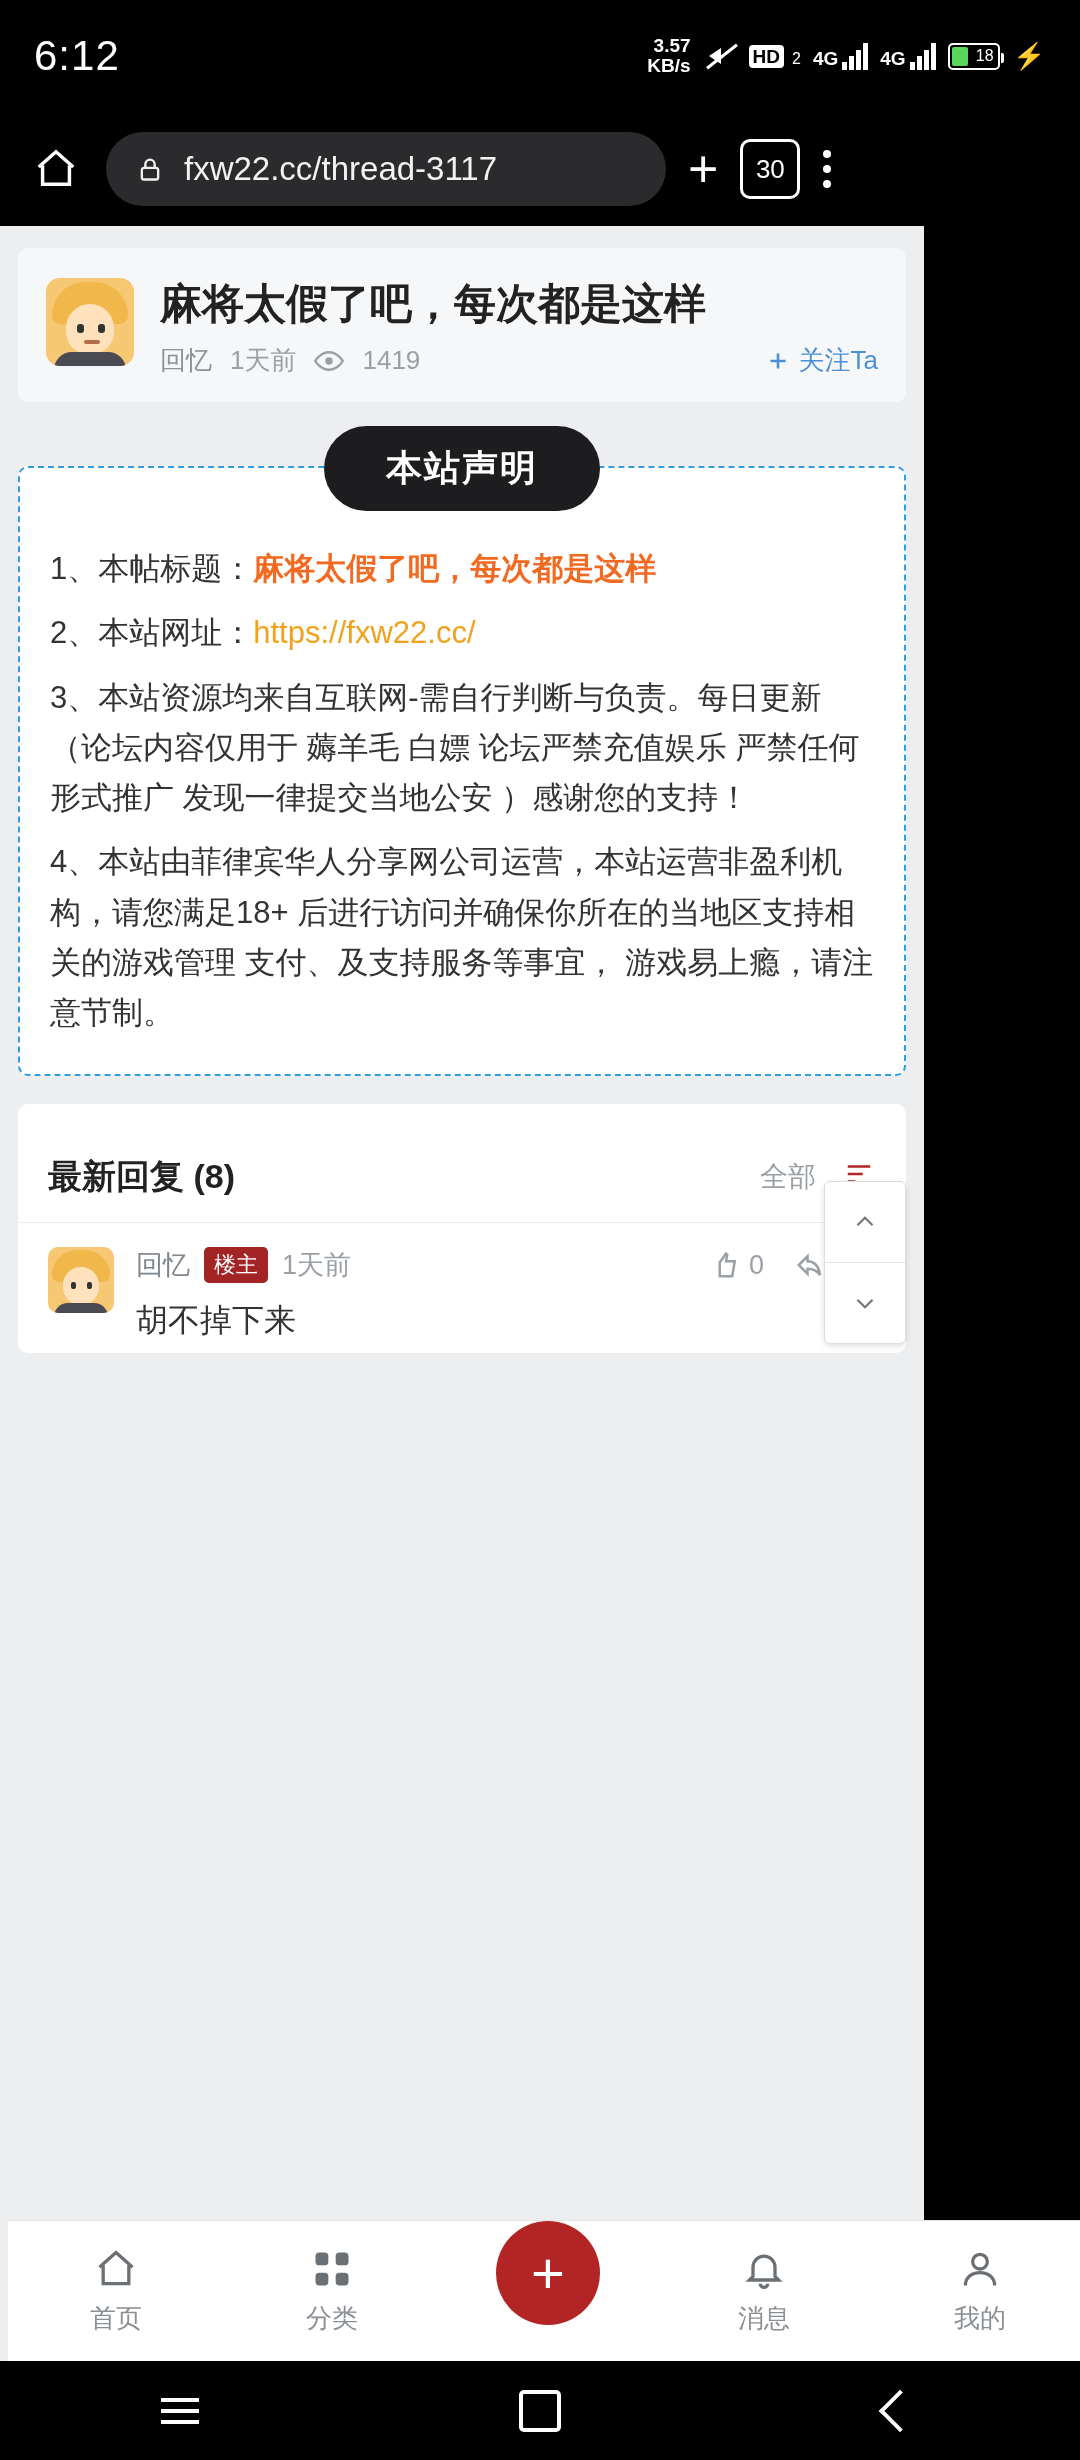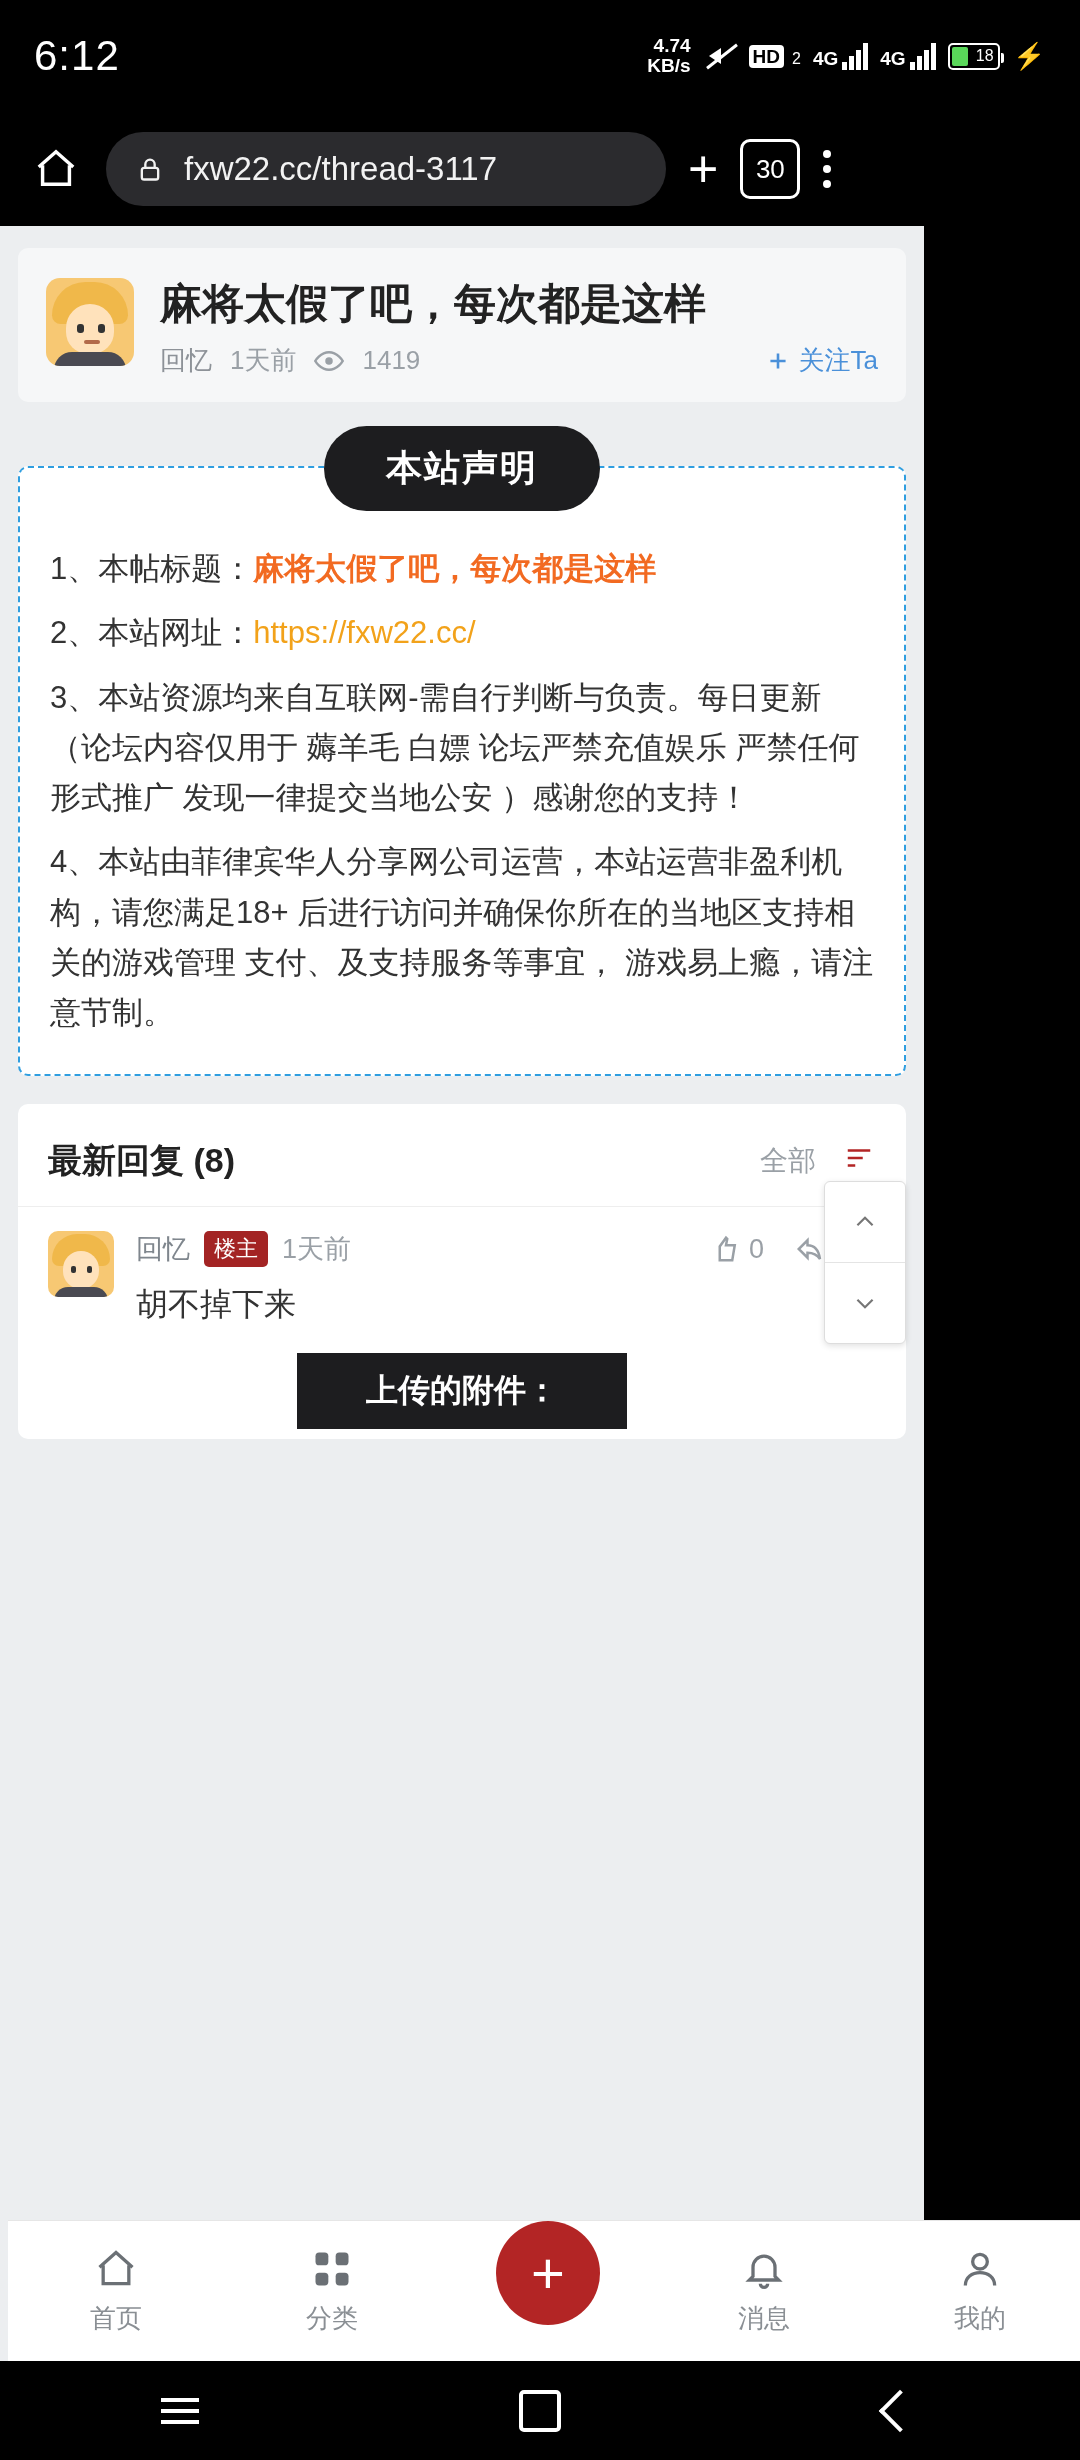--- a/index.html
+++ b/index.html
@@ -312,20 +312,21 @@
     margin: 28px 18px 0 18px;
     background: #fff;
     border-radius: 10px;
     overflow: hidden;
   }
   .replies-head {
     display: flex;
     align-items: center;
     padding: 34px 30px 22px 30px;
     border-bottom: 1px solid #eee;
+    margin-top: 16px;
   }
   .replies-title {
     font-size: 34px;
     font-weight: bold;
     color: #222;
   }
   .replies-filter {
     margin-left: auto;
     color: #9aa0a6;
     font-size: 28px;
@@ -471,21 +472,21 @@
   .and-square { width: 34px; height: 34px; border: 4px solid #fff; border-radius: 5px; }
   .and-back { width: 26px; height: 26px; border-left: 4px solid #fff; border-bottom: 4px solid #fff; transform: rotate(45deg); }
 </style>
 </head>
 <body>
 
 <div class="statusbar">
   <div class="status-clock">6:12</div>
   <div class="status-right">
     <div class="netspeed">
-      <div>4.74</div>
+      <div>3.57</div>
       <div>KB/s</div>
     </div>
     <div class="icon-mute"></div>
     <div style="display:flex;align-items:center;gap:8px;">
       <span class="badge-hd">HD</span>
       <span style="color:#fff;font-size:16px;align-self:flex-end;">2</span>
     </div>
     <div class="sig-group">
       <span class="sig-label">4G</span>
       <span class="bars">
@@ -624,21 +625,20 @@
                 <svg width="32" height="30" viewBox="0 0 24 24" fill="none" stroke="#9aa0a6" stroke-width="2">
                   <path d="M10 9V5l-7 7 7 7v-4c5 0 8 2 10 5-1-7-4-11-10-11z"></path>
                 </svg>
                 <span>2楼</span>
               </span>
             </div>
           </div>
           <div class="reply-text">胡不掉下来</div>
         </div>
       </div>
-      <div class="attach-banner">上传的附件：</div>
     </div>
   </div>
 
   <div class="scroll-ctrl">
     <div>
       <svg width="38" height="26" viewBox="0 0 24 24" fill="none" stroke="#777" stroke-width="2">
           <path d="M5 15l7-7 7 7"></path>
         </svg>
     </div>
     <div class="sep"></div>

